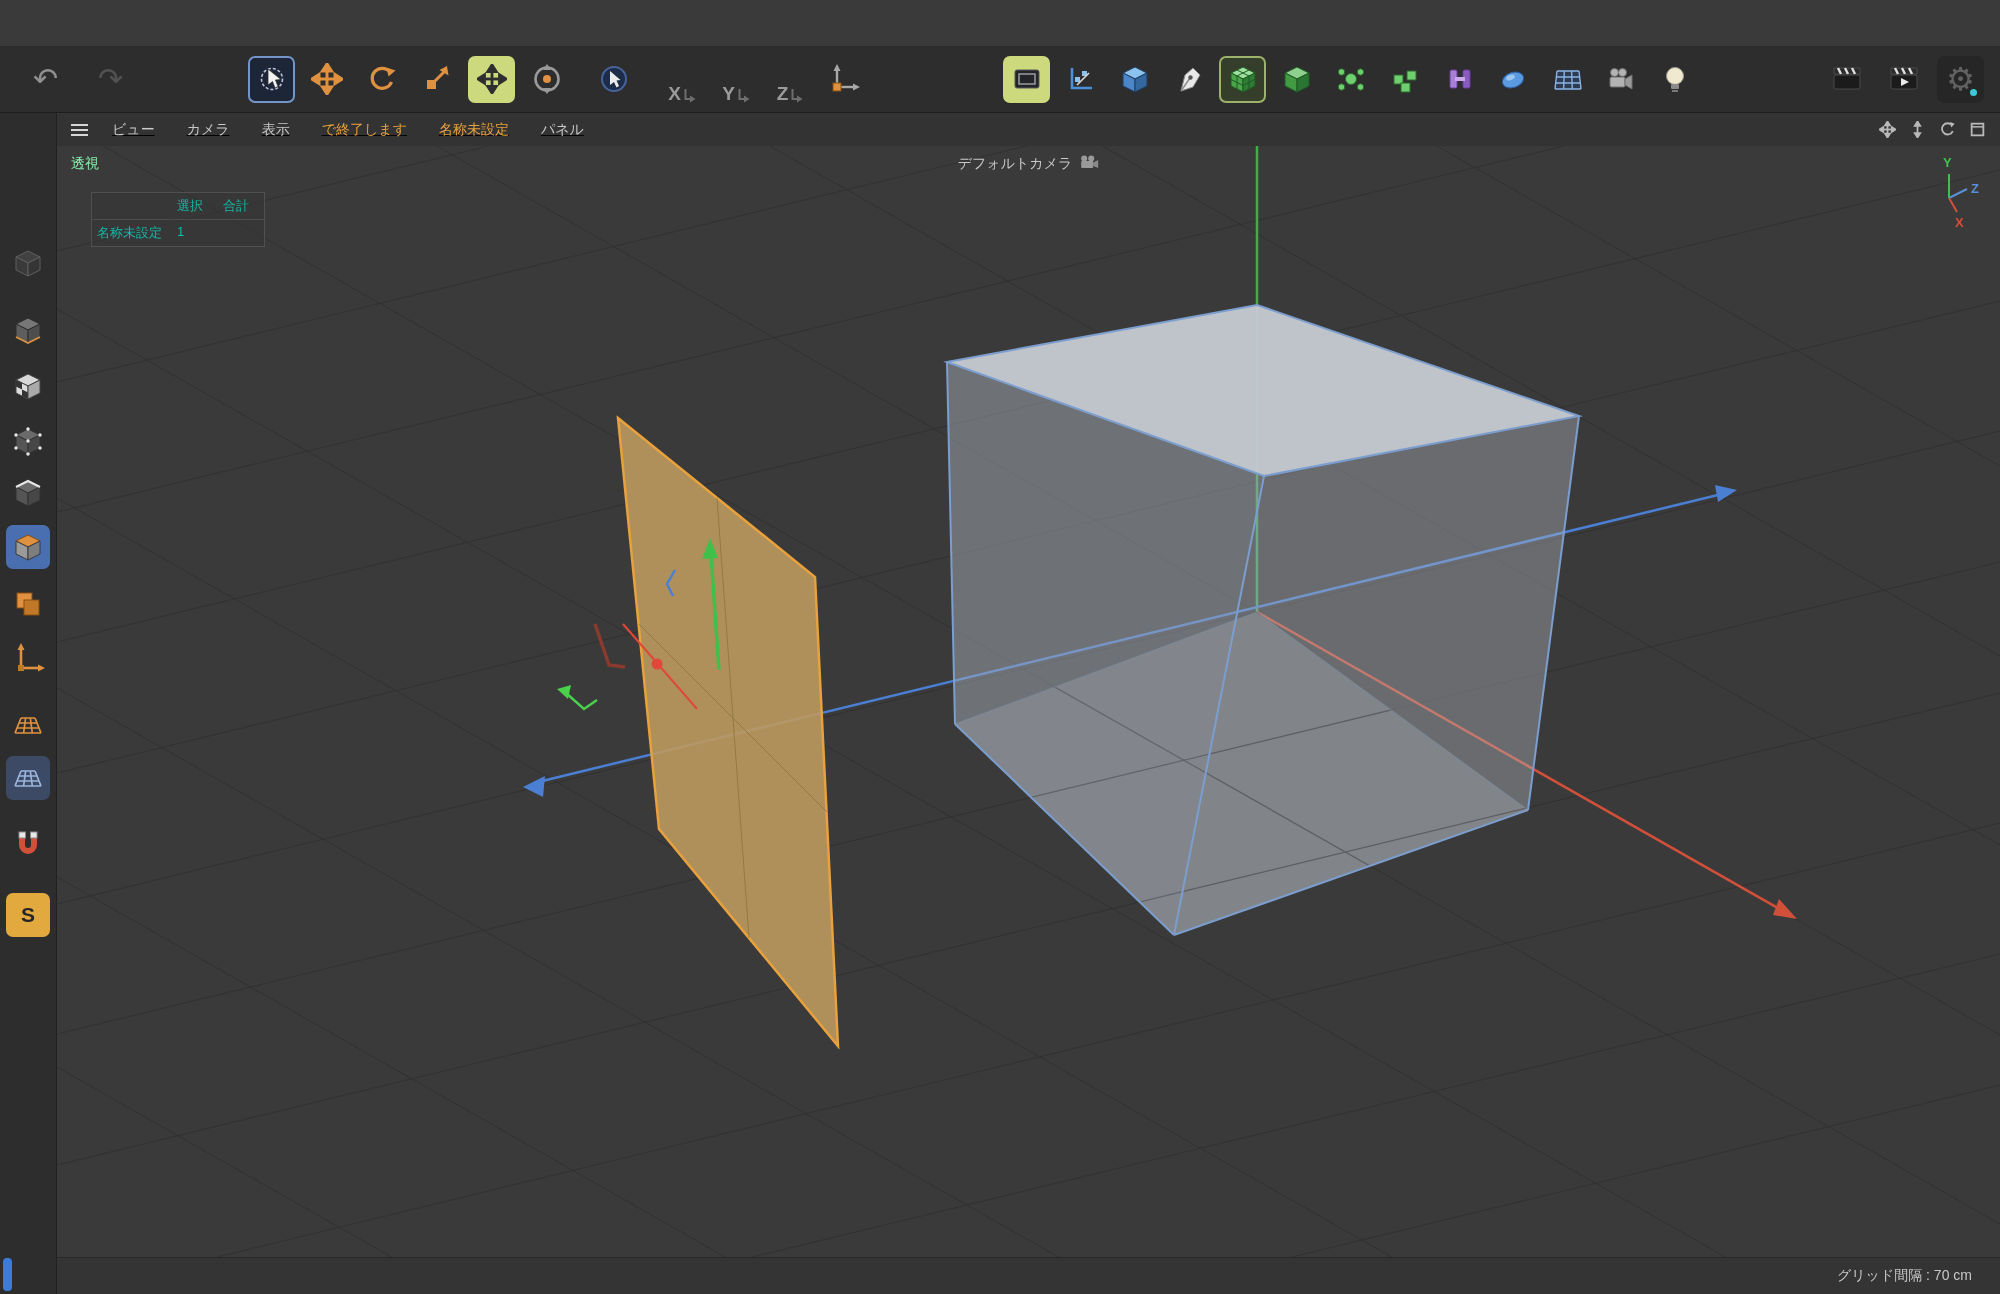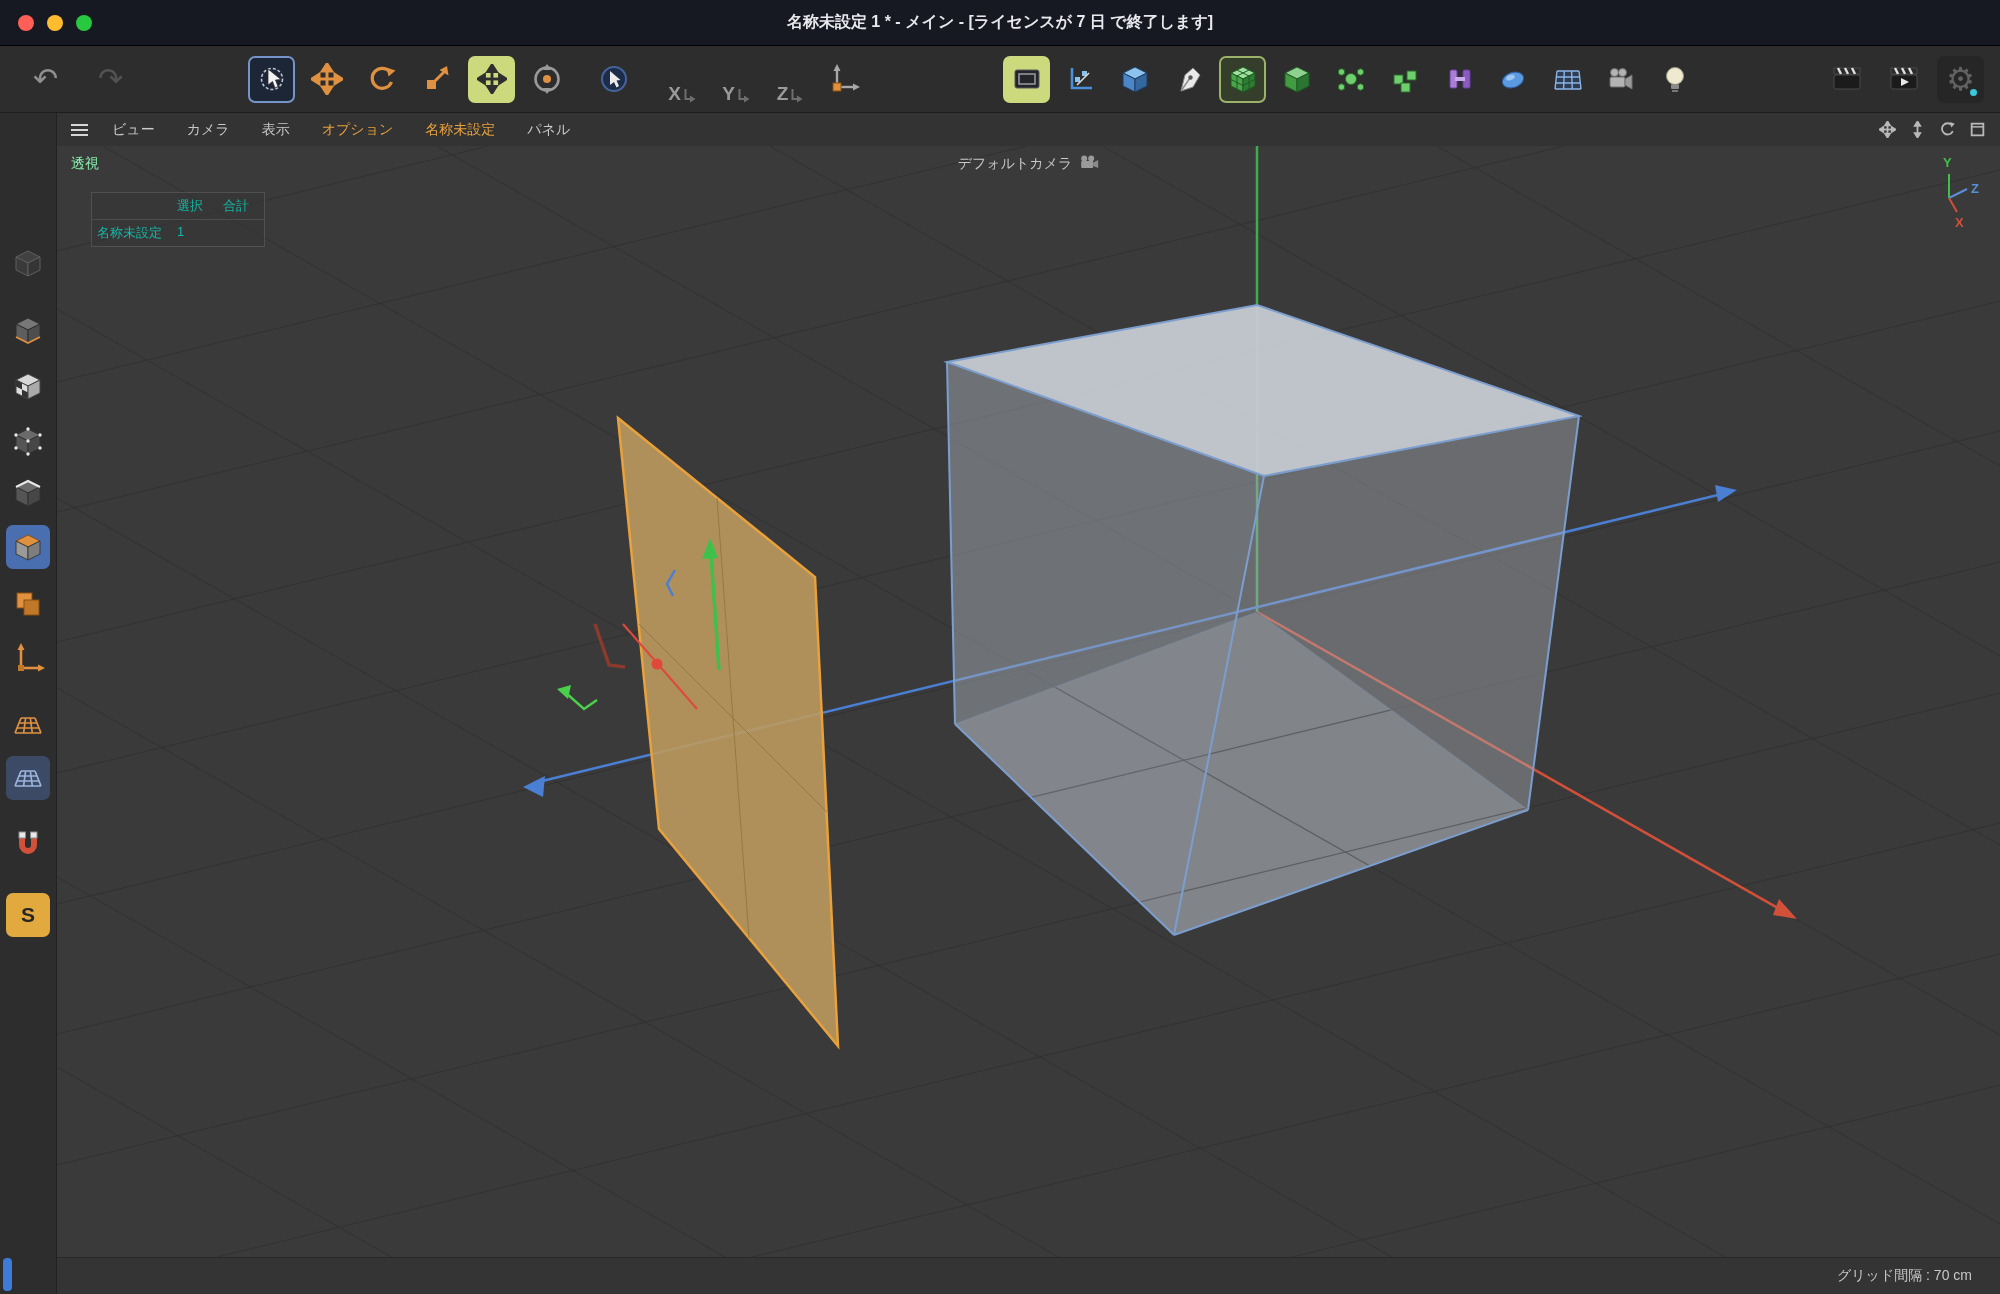--- a/index.html
+++ b/index.html
@@ -38,21 +38,21 @@
   .sidebar{position:absolute;top:113px;left:0;width:56px;bottom:0;background:#2d2d2d;border-right:1px solid #212121;}
   .sicon{position:absolute;left:6px;width:44px;height:44px;border-radius:7px;display:flex;align-items:center;justify-content:center;box-sizing:border-box;}
   .s-selblue{background:#4a6fb0;}
   .s-selnavy{background:#3c4a66;}
   .s-selyellow{background:#e2a93f;}
   .s-letter{font-size:21px;font-weight:bold;color:#252525;}
   .vscroll{position:absolute;left:3px;bottom:3px;width:9px;height:33px;background:#3d7bd9;border-radius:4px;}
 
   
   .vmenu{position:absolute;top:113px;left:57px;right:0;height:33px;background:#333333;
-         display:flex;align-items:center;border-bottom:1px solid #262626;}
+         display:flex;align-items:center;border-bottom:1px solid #262626;text-decoration:underline;}
   .hamburger{margin:0 24px 0 14px;display:flex;flex-direction:column;gap:3px;cursor:default;}
   .hamburger div{width:17px;height:2px;background:#d6d6d6;}
   .vm-item{color:#c9c9c9;font-size:14px;margin-right:32px;}
   .vm-item.accent{color:#e8a13c;}
   .vm-nav{margin-left:auto;display:flex;gap:13px;margin-right:14px;align-items:center;}
 
   
   .viewport{position:absolute;top:146px;left:57px;right:0;bottom:37px;background:#3a3a3a;overflow:hidden;}
   .scene{position:absolute;left:0;top:0;}
   .view-label{position:absolute;left:14px;top:9px;color:#86efac;font-size:14px;}
@@ -67,28 +67,20 @@
   
   .statusbar{position:absolute;left:57px;right:0;bottom:0;height:37px;background:#343434;border-top:1px solid #292929;
              display:flex;align-items:center;justify-content:flex-end;padding-right:28px;box-sizing:border-box;
              color:#c8c8c8;font-size:14px;}
 </style>
 </head>
 <body>
 
 <div class="app">
 
-  <div class="titlebar">
-    <div class="traffic">
-      <div class="light red"></div>
-      <div class="light yellow"></div>
-      <div class="light green"></div>
-    </div>
-    <div class="title-text">名称未設定 1 * - メイン - [ライセンスが 7 日 で終了します]</div>
-  </div>
 
   <div class="toolbar">
 
     <div class="tg" id="tg-undo">
       <div class="ticon">
           <span class="glyph undo">↶</span>
         </div>
       <div class="ticon">
           <span class="glyph redo">↷</span>
         </div>
@@ -441,21 +433,21 @@
 
   <div class="vmenu">
     <div class="hamburger">
         <div></div>
         <div></div>
         <div></div>
       </div>
     <span class="vm-item">ビュー</span>
     <span class="vm-item">カメラ</span>
     <span class="vm-item">表示</span>
-    <span class="vm-item accent">オプション</span>
+    <span class="vm-item accent">で終了します</span>
     <span class="vm-item accent">名称未設定</span>
     <span class="vm-item">パネル</span>
     <div class="vm-nav">
       <svg width="17" height="17" viewBox="0 0 16 16">
         <g stroke="#b8b8b8" stroke-width="1.7" fill="#b8b8b8">
           <line x1="8" y1="3" x2="8" y2="13"></line>
             <line x1="3" y1="8" x2="13" y2="8"></line>
           <polygon points="8,0.5 5.8,4 10.2,4"></polygon>
             <polygon points="8,15.5 5.8,12 10.2,12"></polygon>
           <polygon points="0.5,8 4,5.8 4,10.2"></polygon>

